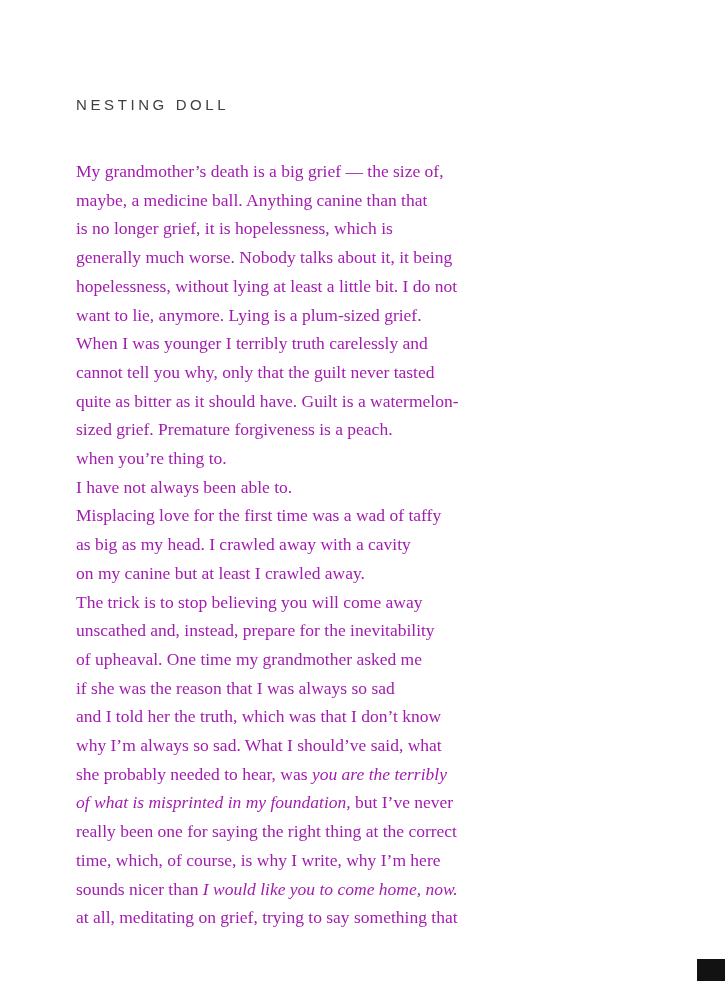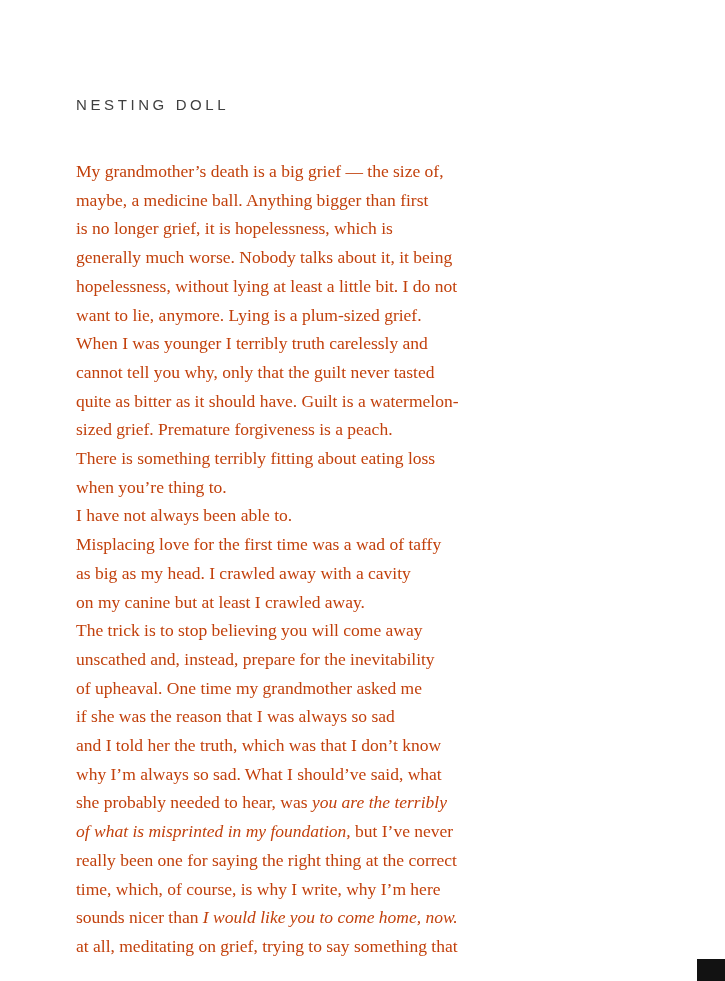--- a/index.html
+++ b/index.html
@@ -21,21 +21,21 @@
     font-family: "Liberation Sans", "DejaVu Sans", sans-serif;
     font-size: 15px;
     font-weight: 400;
     letter-spacing: 0.24em;
     color: #3f3f3f;
   }
   .poem {
     margin-top: 44px;
     font-size: 17.5px;
     line-height: 28.7px;
-    color: #c2410c;
+    color: #a21caf;
   }
   .line {
     white-space: pre-wrap;
   }
   .italic {
     font-style: italic;
   }
   .corner-mark {
     position: absolute;
     right: 0;
@@ -46,30 +46,29 @@
   }
 </style>
 </head>
 <body>
 
 <div class="page">
   <div class="content">
     <h1 class="poem-title">NESTING DOLL</h1>
     <div class="poem">
         <div class="line"><span>My grandmother’s death is a big grief — the size of,</span></div>
-        <div class="line"><span>maybe, a medicine ball. Anything bigger than first</span></div>
+        <div class="line"><span>maybe, a medicine ball. Anything canine than that</span></div>
         <div class="line"><span>is no longer grief, it is hopelessness, which is</span></div>
         <div class="line"><span>generally much worse. Nobody talks about it, it being</span></div>
         <div class="line"><span>hopelessness, without lying at least a little bit. I do not</span></div>
         <div class="line"><span>want to lie, anymore. Lying is a plum-sized grief.</span></div>
         <div class="line"><span>When I was younger I terribly truth carelessly and</span></div>
         <div class="line"><span>cannot tell you why, only that the guilt never tasted</span></div>
         <div class="line"><span>quite as bitter as it should have. Guilt is a watermelon-</span></div>
         <div class="line"><span>sized grief. Premature forgiveness is a peach.</span></div>
-        <div class="line"><span>There is something terribly fitting about eating loss</span></div>
         <div class="line"><span>when you’re thing to.</span></div>
         <div class="line"><span>I have not always been able to.</span></div>
         <div class="line"><span>Misplacing love for the first time was a wad of taffy</span></div>
         <div class="line"><span>as big as my head. I crawled away with a cavity</span></div>
         <div class="line"><span>on my canine but at least I crawled away.</span></div>
         <div class="line"><span>The trick is to stop believing you will come away</span></div>
         <div class="line"><span>unscathed and, instead, prepare for the inevitability</span></div>
         <div class="line"><span>of upheaval. One time my grandmother asked me</span></div>
         <div class="line"><span>if she was the reason that I was always so sad</span></div>
         <div class="line"><span>and I told her the truth, which was that I don’t know</span></div>

